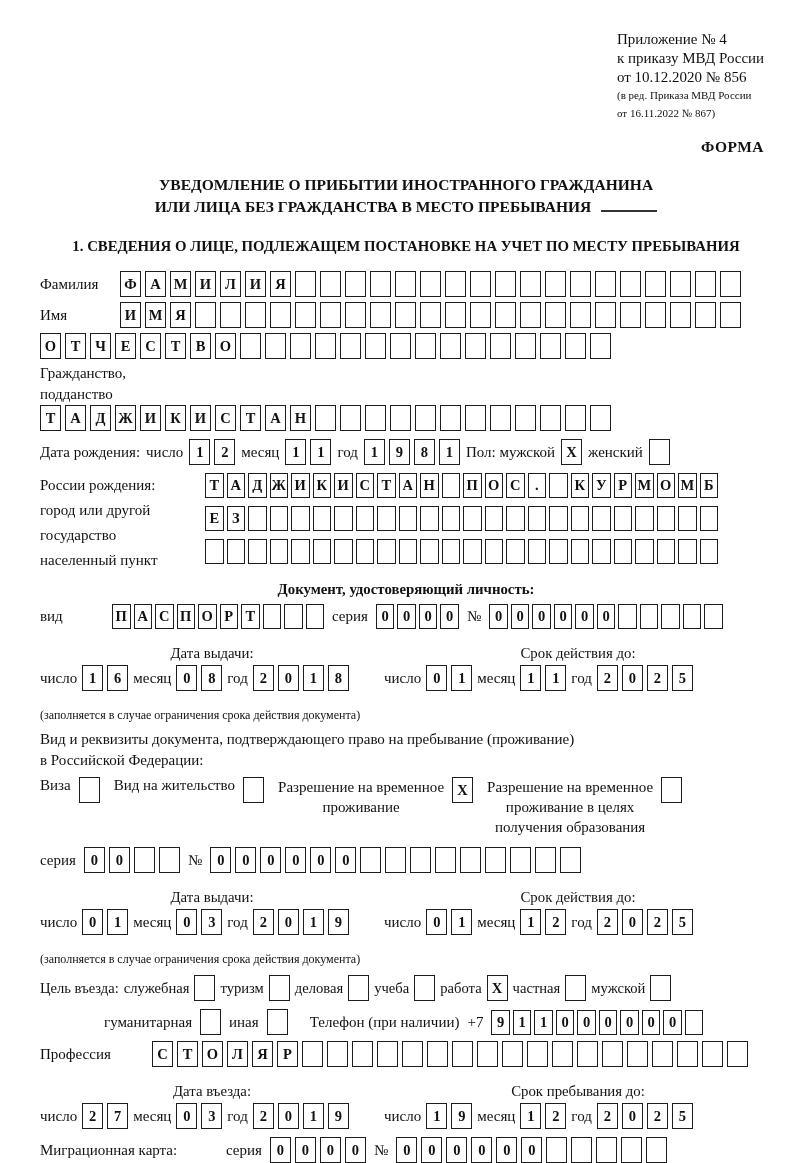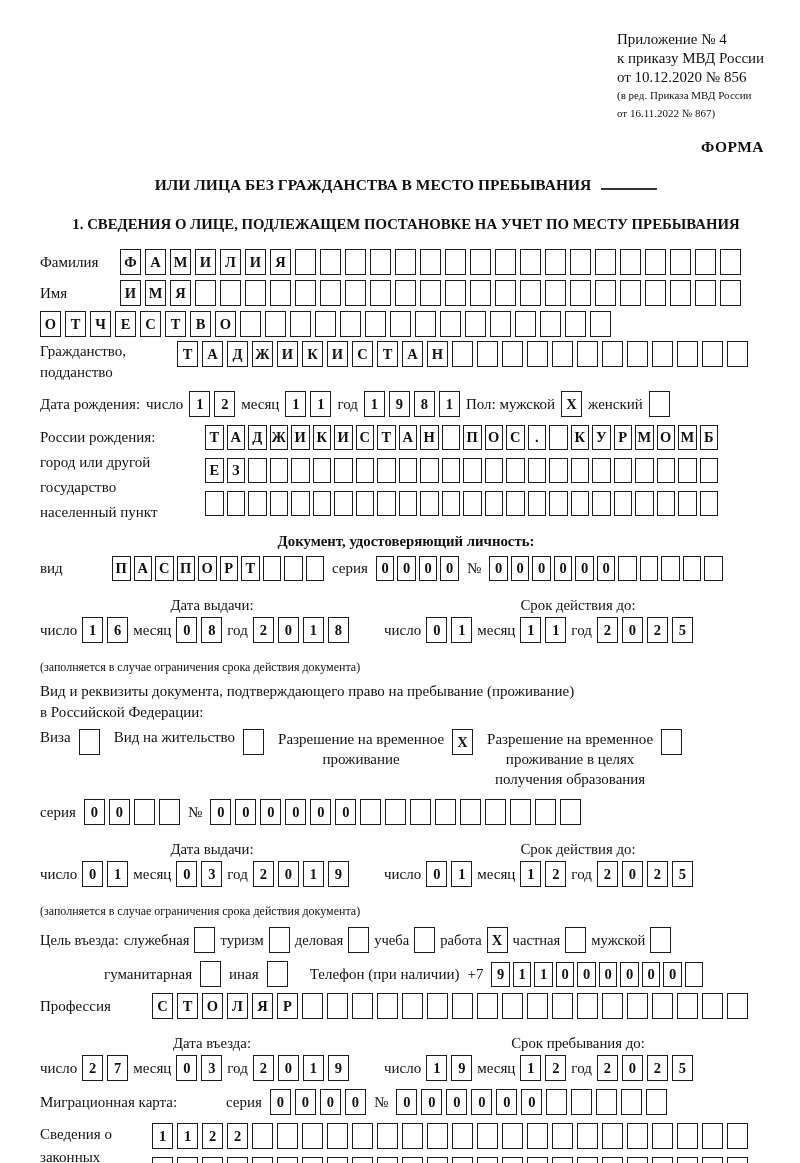--- a/index.html
+++ b/index.html
@@ -15,21 +15,21 @@
   .boxrow.sm{gap:3px;}
   .boxrow.sm .box{width:16.5px;height:23px;line-height:23px;}
 
   .r{display:flex;align-items:center;}
   .at{align-items:flex-start;}
   .lbl{flex:0 0 auto;}
   .w80{width:80px;}
   .w137{width:137px;}
   .w64{width:64px;}
   .w104{width:104px;} .gap6{gap:6px;} .gap8{gap:8px;}
-  .mt4{margin-top:4px;} .mt5{margin-top:5px;} .mt6{margin-top:6px;}
+  .mt4{margin-top:4px;flex-direction:column;} .mt5{margin-top:5px;} .mt6{margin-top:6px;}
   .mt8{margin-top:8px;} .mt10{margin-top:10px;}
   .mt16{margin-top:16px;}
 
   .appendix{margin-left:577px;line-height:19px;}
   .appendix .small{font-size:11px;line-height:17.5px;}
   .appendix .small:first-of-type{margin-top:3px;}
   .forma{margin-top:16px;text-align:right;padding-right:8px;
          font-weight:bold;font-size:15.5px;letter-spacing:.5px;}
   .title{margin-top:18px;text-align:center;font-weight:bold;font-size:15.5px;line-height:22px;}
   .blank{display:inline-block;width:56px;border-bottom:2px solid #333;
@@ -69,20 +69,21 @@
   <div class="appendix">
     <div>Приложение № 4</div>
     <div>к приказу МВД России</div>
     <div>от 10.12.2020 № 856</div>
     <div class="small">(в ред. Приказа МВД России</div>
     <div class="small">от 16.11.2022 № 867)</div>
   </div>
   <div class="forma">ФОРМА</div>
 
   <div class="title">
+    <div>УВЕДОМЛЕНИЕ О ПРИБЫТИИ ИНОСТРАННОГО ГРАЖДАНИНА</div>
     <div>
       <span>ИЛИ ЛИЦА БЕЗ ГРАЖДАНСТВА В МЕСТО ПРЕБЫВАНИЯ</span><span class="blank"></span>
     </div>
   </div>
 
   <div class="sec1">1. СВЕДЕНИЯ О ЛИЦЕ, ПОДЛЕЖАЩЕМ ПОСТАНОВКЕ НА УЧЕТ ПО МЕСТУ ПРЕБЫВАНИЯ</div>
 
   <div class="r mt16">
     <span class="lbl w80">Фамилия</span>
     <span class="boxrow">

